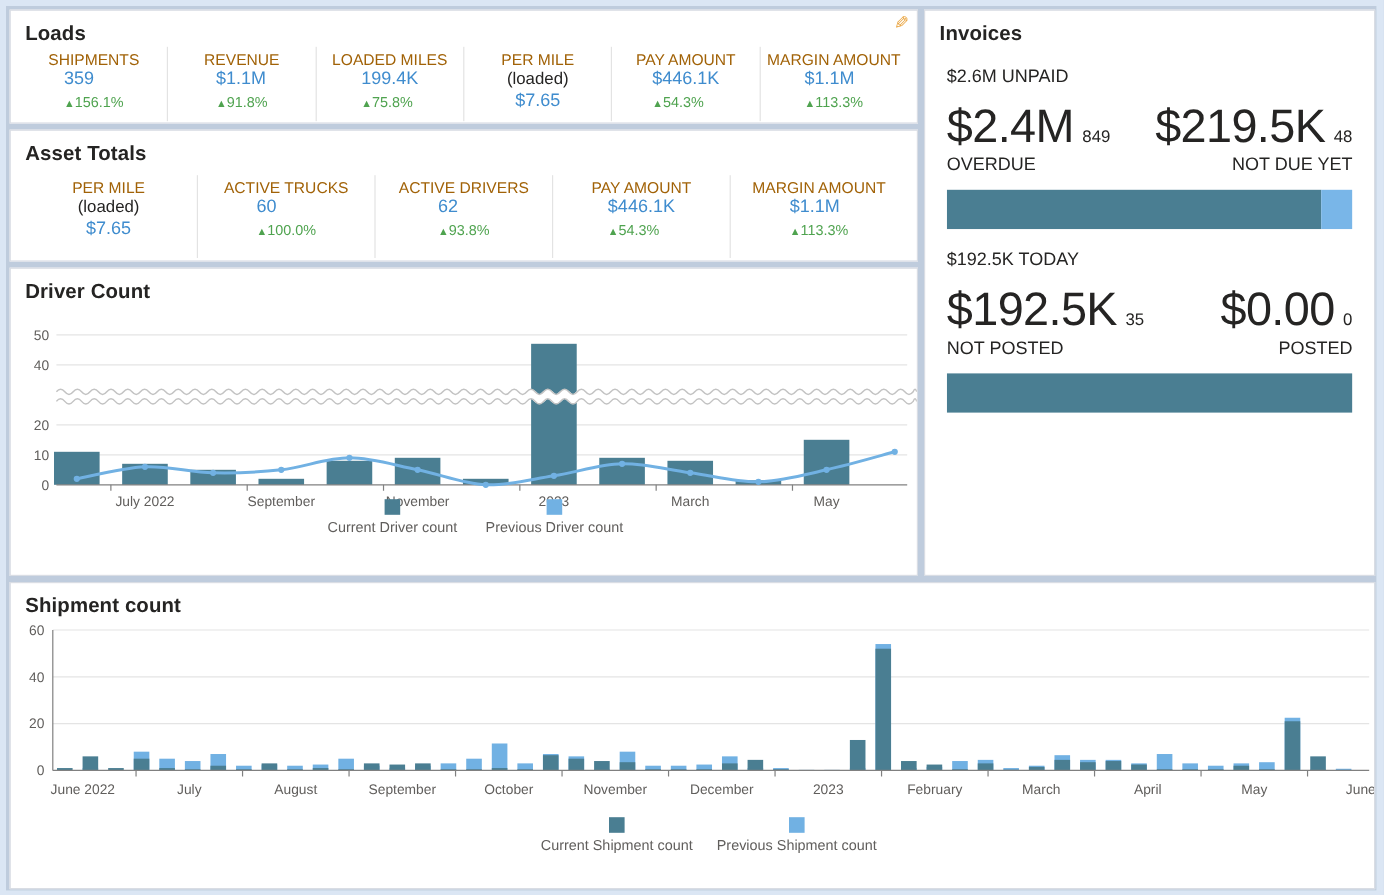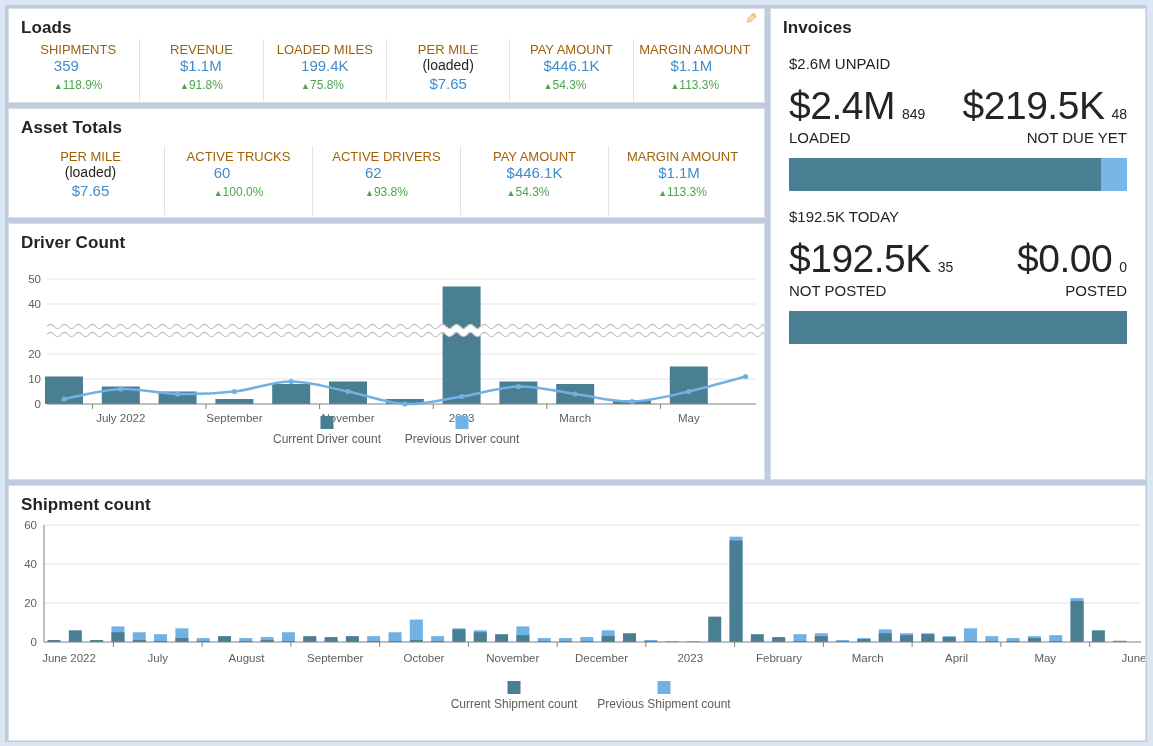--- a/index.html
+++ b/index.html
@@ -49,21 +49,21 @@
   <div class="gutters"></div>
 
   <section class="panel panel-loads">
     <div class="panel-title">Loads</div>
     <span class="edit-icon">✎</span>
     <div class="kpi-row" id="loads-kpis">
         <div class="kpi-cell">
           <div class="kpi-label">SHIPMENTS</div>
           <div class="kpi-value-row">
             <span class="kpi-value">359</span>
-            <span class="kpi-delta"><span class="tri">▲</span><span>118.9%</span></span>
+            <span class="kpi-delta"><span class="tri">▲</span><span>156.1%</span></span>
           </div>
         </div>
         <div class="kpi-cell">
           <div class="kpi-label">REVENUE</div>
           <div class="kpi-value-row">
             <span class="kpi-value">$1.1M</span>
             <span class="kpi-delta"><span class="tri">▲</span><span>91.8%</span></span>
           </div>
         </div>
         <div class="kpi-cell">
@@ -202,21 +202,21 @@
   <section class="panel panel-invoices">
     <div class="panel-title">Invoices</div>
     <div class="inv-body">
       <div class="inv-summary">$2.6M UNPAID</div>
       <div class="inv-row">
         <div class="inv-group">
           <div class="inv-amount-row">
             <span class="inv-amount">$2.4M</span>
             <span class="inv-count">849</span>
           </div>
-          <div class="inv-label">LOADED</div>
+          <div class="inv-label">OVERDUE</div>
         </div>
         <div class="inv-group right">
           <div class="inv-amount-row">
             <span class="inv-amount">$219.5K</span>
             <span class="inv-count">48</span>
           </div>
           <div class="inv-label">NOT DUE YET</div>
         </div>
       </div>
       <div class="inv-bar">

